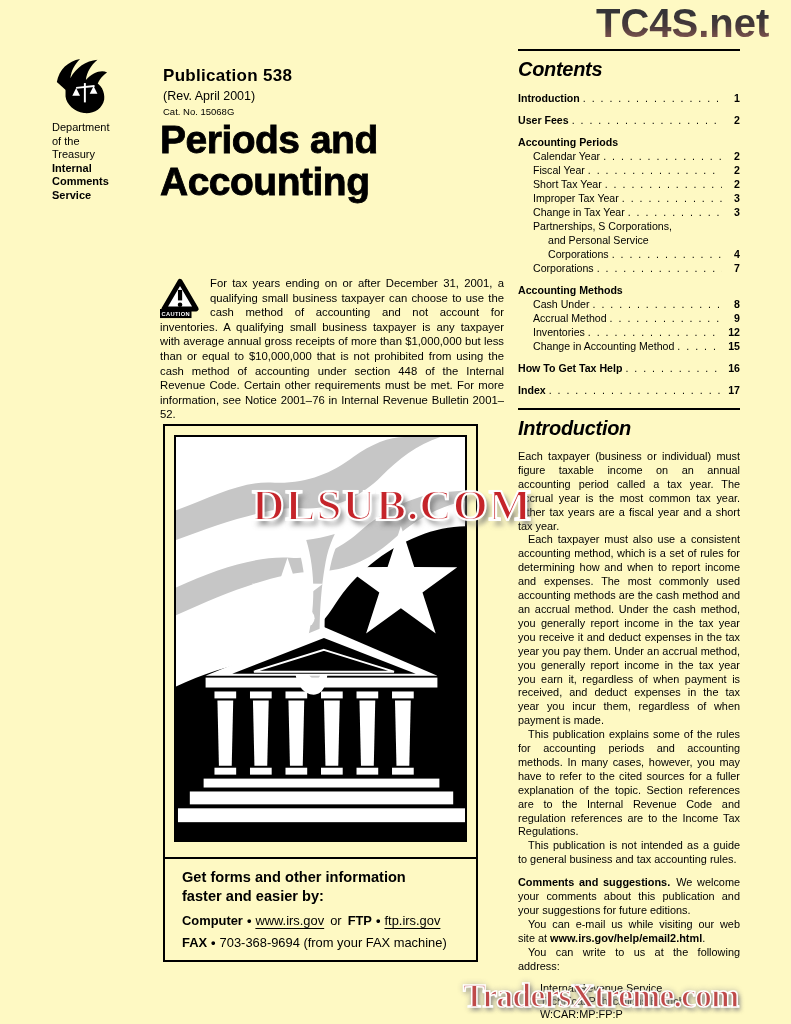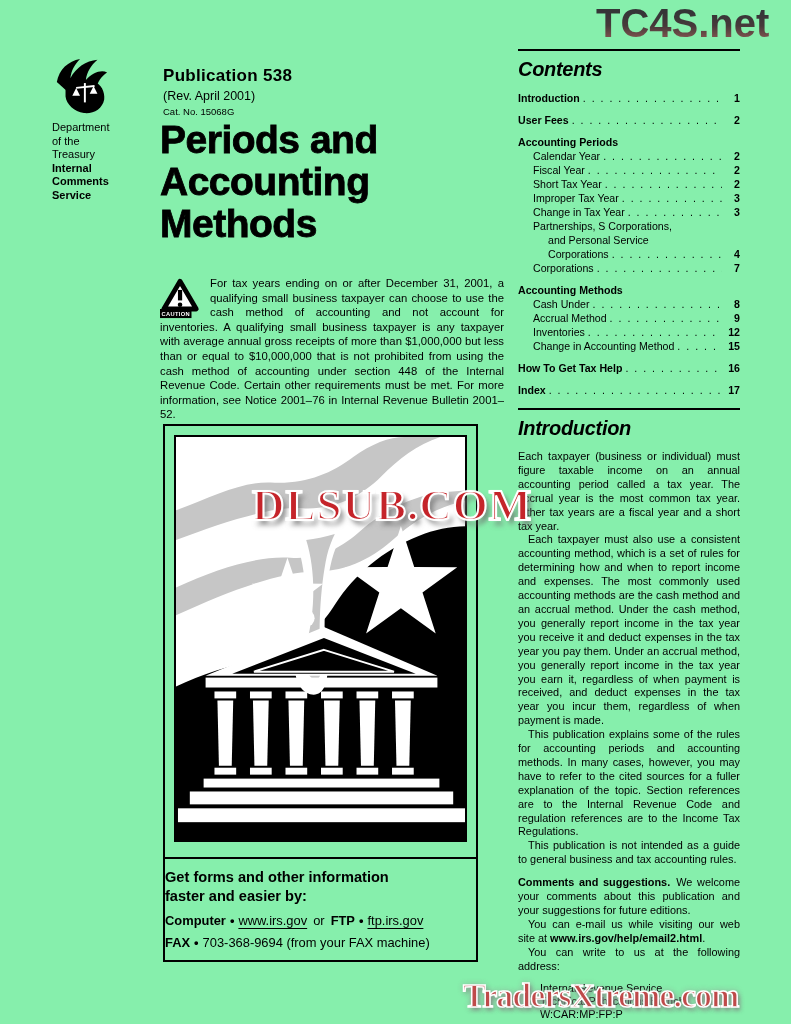--- a/index.html
+++ b/index.html
@@ -1,19 +1,19 @@
 <!DOCTYPE html>
 <html><head>
 <meta charset="utf-8">
 <style>
   * { margin:0; padding:0; box-sizing:border-box; }
   html,body { background:#ffffff; }
   .page {
     position:relative; width:791px; height:1024px; margin:0 auto;
-    background:#86efac; overflow:hidden;
+    background:#fef9c3; overflow:hidden;
     font-family:"Liberation Sans", sans-serif; color:#000;
   }
   .abs { position:absolute; }
 
   
   .wm-tc4s {
     top:1px; left:596px; font-size:40px; font-weight:bold; letter-spacing:0px;
     color:#4a3a38; z-index:9; white-space:nowrap;
   }
   @supports (-webkit-background-clip:text) {
@@ -56,21 +56,21 @@
   
   .caution { left:160px; top:276px; width:344px; font-size:11.3px; line-height:14.6px; text-align:justify; }
   .caution-icon { float:left; width:42px; height:41px; margin:2px 8px 0 0; }
 
   
   .cover { left:163px; top:424px; width:315px; height:538px; border:2px solid #000; padding:9px; }
   .cover-art { border:2px solid #000; height:407px; background:#fff; overflow:hidden; }
   .cover-art svg { display:block; }
   .getforms {
     position:absolute; left:0; right:0; bottom:0;
-    border-top:2px solid #000; padding:9px 9px 10px 0;
+    border-top:2px solid #000; padding:9px 9px 10px 17px;
   }
   .gf-head { font-size:14.6px; font-weight:bold; line-height:18.5px; width:245px; margin-bottom:8px; }
   .gf-line { font-size:12.9px; margin-top:7px; white-space:nowrap; }
   .b { font-weight:bold; }
   .u { text-decoration:underline; text-underline-offset:2.5px; }
   .gf-dot { font-weight:bold; margin:0 4px; }
   .gf-or  { margin:0 6px; }
 
   
   .rcol { left:518px; top:49px; width:222px; }
@@ -132,21 +132,20 @@
 
   <div class="abs pubinfo">
     <div class="pub-no">Publication 538</div>
     <div class="pub-rev">(Rev. April 2001)</div>
     <div class="pub-cat">Cat. No. 15068G</div>
   </div>
 
   <h1 class="abs doc-title">
     <span>Periods and</span>
     <span>Accounting</span>
-    <span>Methods</span>
   </h1>
 
   <div class="abs caution">
     <svg class="caution-icon" viewBox="0 0 44 42" aria-hidden="true">
       <path d="M21,3 L38,32 L4,32 Z" fill="#fff" stroke="#000" stroke-width="5" stroke-linejoin="round"></path>
       <rect x="18.8" y="12" width="4.4" height="11" fill="#000"></rect>
       <circle cx="21" cy="27.5" r="2.4" fill="#000"></circle>
       <rect x="0" y="32" width="33" height="9.5" fill="#000"></rect>
       <text x="16.5" y="39.6" font-size="6" font-weight="bold" fill="#fff" text-anchor="middle" letter-spacing="0.4">CAUTION</text>
     </svg>

